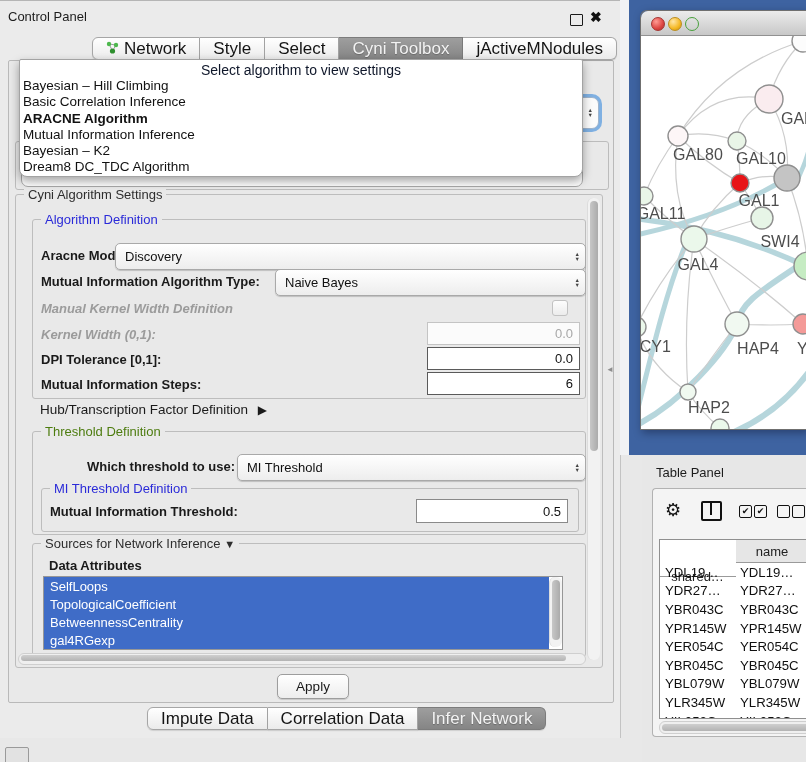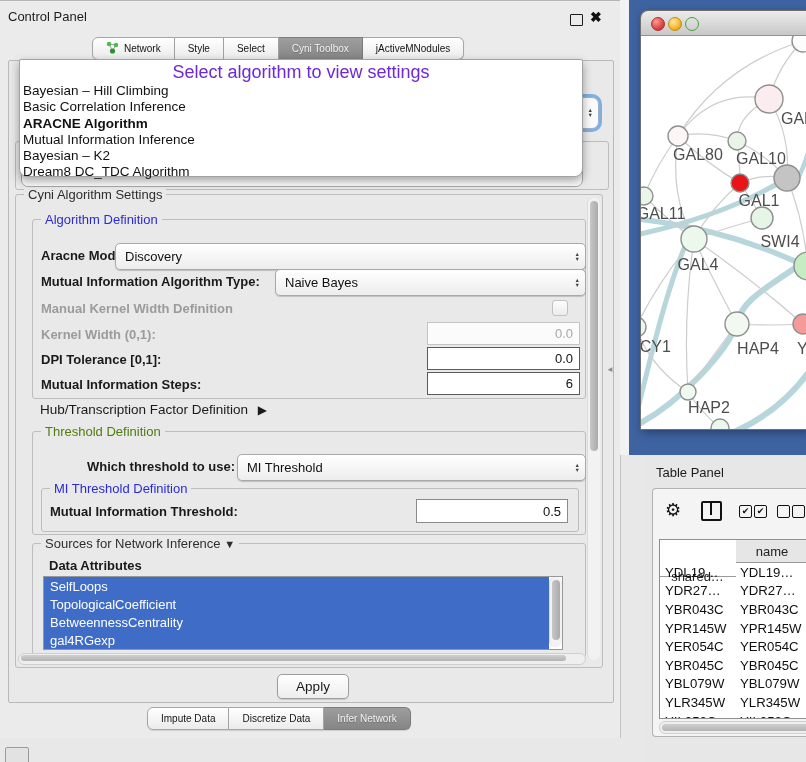--- a/index.html
+++ b/index.html
@@ -9,48 +9,48 @@
   .nowrap{white-space:nowrap;}
 
   
   #control-panel{left:0;top:0;width:620px;height:737px;background:#ebebeb;border-top:1px solid #b5b5b5;border-right:1px solid #c3c3c3;}
   #cp-title{left:8px;top:8px;font-size:13px;color:#1c1c1c;}
   #cp-float{left:570px;top:13px;width:11px;height:10px;border:1.6px solid #1a1a1a;border-radius:1px;}
   #cp-close{left:590px;top:8px;font-size:14px;font-weight:bold;color:#111;}
 
   
   .seg{display:flex;height:23px;z-index:6;}
-  .seg .tab{display:flex;align-items:center;gap:5px;padding:0 13px;font-size:10px;color:#141414;
+  .seg .tab{display:flex;align-items:center;gap:5px;padding:0 13px;font-size:17px;color:#141414;
     background:linear-gradient(#ffffff,#ebebeb);border:1px solid #a6a6a6;border-left:none;box-shadow:0 1px 1px rgba(0,0,0,.12);}
   .seg .tab:first-child{border-left:1px solid #a6a6a6;border-radius:6px 0 0 6px;}
   .seg .tab:last-child{border-radius:0 6px 6px 0;}
   .seg .tab.sel{background:linear-gradient(#9e9e9e,#858585);color:#f3f3f3;border-color:#7c7c7c;text-shadow:0 1px 1px rgba(0,0,0,.25);}
 
   #inner-panel{left:8px;top:59px;width:604px;height:641px;background:#e9e9e9;border:1px solid #b9b9b9;border-radius:2px;}
 
   
   .frag-group{border:1px solid #bcbcbc;border-radius:3px;}
   .frag-combo{border:1px solid #9fb4cc;border-radius:7px;background:#fbfbfb;box-shadow:0 0 0 3px #7fb0e2;}
   .frag-combo2{border:1px solid #a8a8a8;border-radius:7px;background:#fdfdfd;}
 
   
   #algo-dropdown{left:10px;top:-2px;width:562px;height:116px;background:#fff;border:1px solid #a3a3a3;
      border-radius:2px 2px 8px 8px;box-shadow:0 4px 10px rgba(0,0,0,.35);z-index:20;}
-  #algo-dropdown .ph{display:block;text-align:center;color:#6d28d9;font-size:18px;padding-top:2px;}
+  #algo-dropdown .ph{display:block;text-align:center;color:#0f172a;font-size:14px;padding-top:2px;}
   #algo-dropdown .it{font-size:13.5px;color:#111;line-height:16.3px;padding-left:3px;}
   #algo-dropdown .it.bold{font-weight:bold;}
 
   
   .group{border:1px solid #bdbdbd;border-radius:3px;}
   .group>.legend{position:absolute;top:-8px;left:8px;background:#e9e9e9;padding:0 4px;font-size:13px;color:#2e2e2e;white-space:nowrap;}
   .legend.blue{color:#2a2ad8;}
   .legend.green{color:#4d7c0f;}
 
   .lbl{position:absolute;font-size:13px;font-weight:bold;color:#1a1a1a;white-space:nowrap;}
-  .lbl.dis{color:#9b9b9b;}
+  .lbl.dis{color:#9b9b9b;font-style:italic;}
   .lbl.plain{font-weight:500;}
 
   .combo{position:absolute;border:1px solid #a9a9a9;border-radius:5px;background:linear-gradient(#ffffff,#ededed);
      font-size:13px;color:#111;display:flex;align-items:center;padding-left:9px;box-shadow:0 1px 1px rgba(0,0,0,.18);}
   .spin{position:absolute;right:5px;top:50%;transform:translateY(-50%);display:flex;flex-direction:column;align-items:center;color:#444;}
   .spin i{font-style:normal;font-size:5.5px;line-height:5px;}
 
   .tin{position:absolute;border:1px solid #5a5a5a;background:#fff;font-size:13px;color:#111;
      display:flex;align-items:center;justify-content:flex-end;padding-right:6px;}
   .tin.dis{border-color:#c4c4c4;background:#fbfbfb;color:#a8a8a8;}
@@ -253,21 +253,21 @@
       <div id="apply-btn" class="abs">
         <span>Apply</span>
       </div>
     </div>
 
     <div class="abs seg" style="left:147px;top:706px;">
       <div class="tab">
           <span>Impute Data</span>
         </div>
       <div class="tab">
-          <span>Discretize Data</span>
+          <span>Correlation Data</span>
         </div>
       <div class="tab sel">
           <span>Infer Network</span>
         </div>
     </div>
   </div>
 
   <div id="splitter-arrow" class="abs">◄</div>
 
   <div id="right-gap" class="abs"></div>

